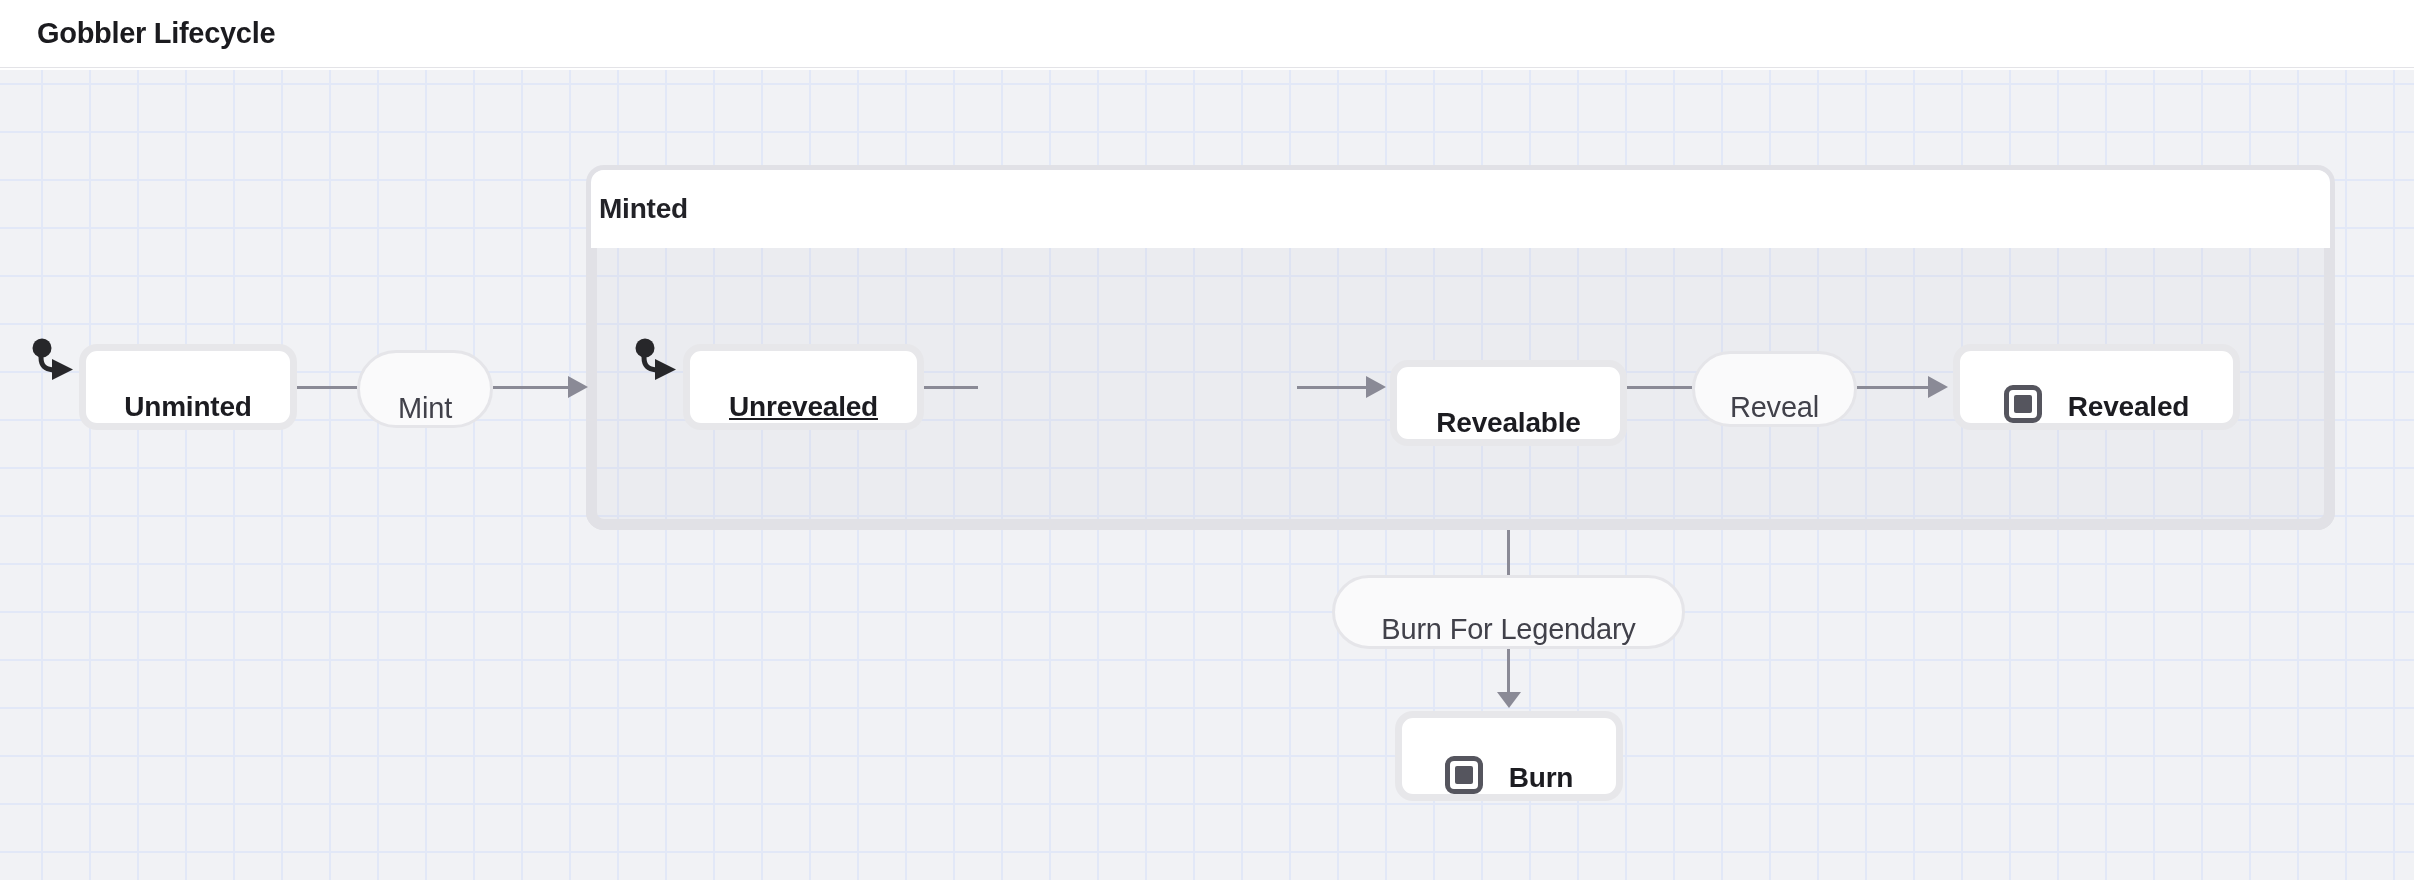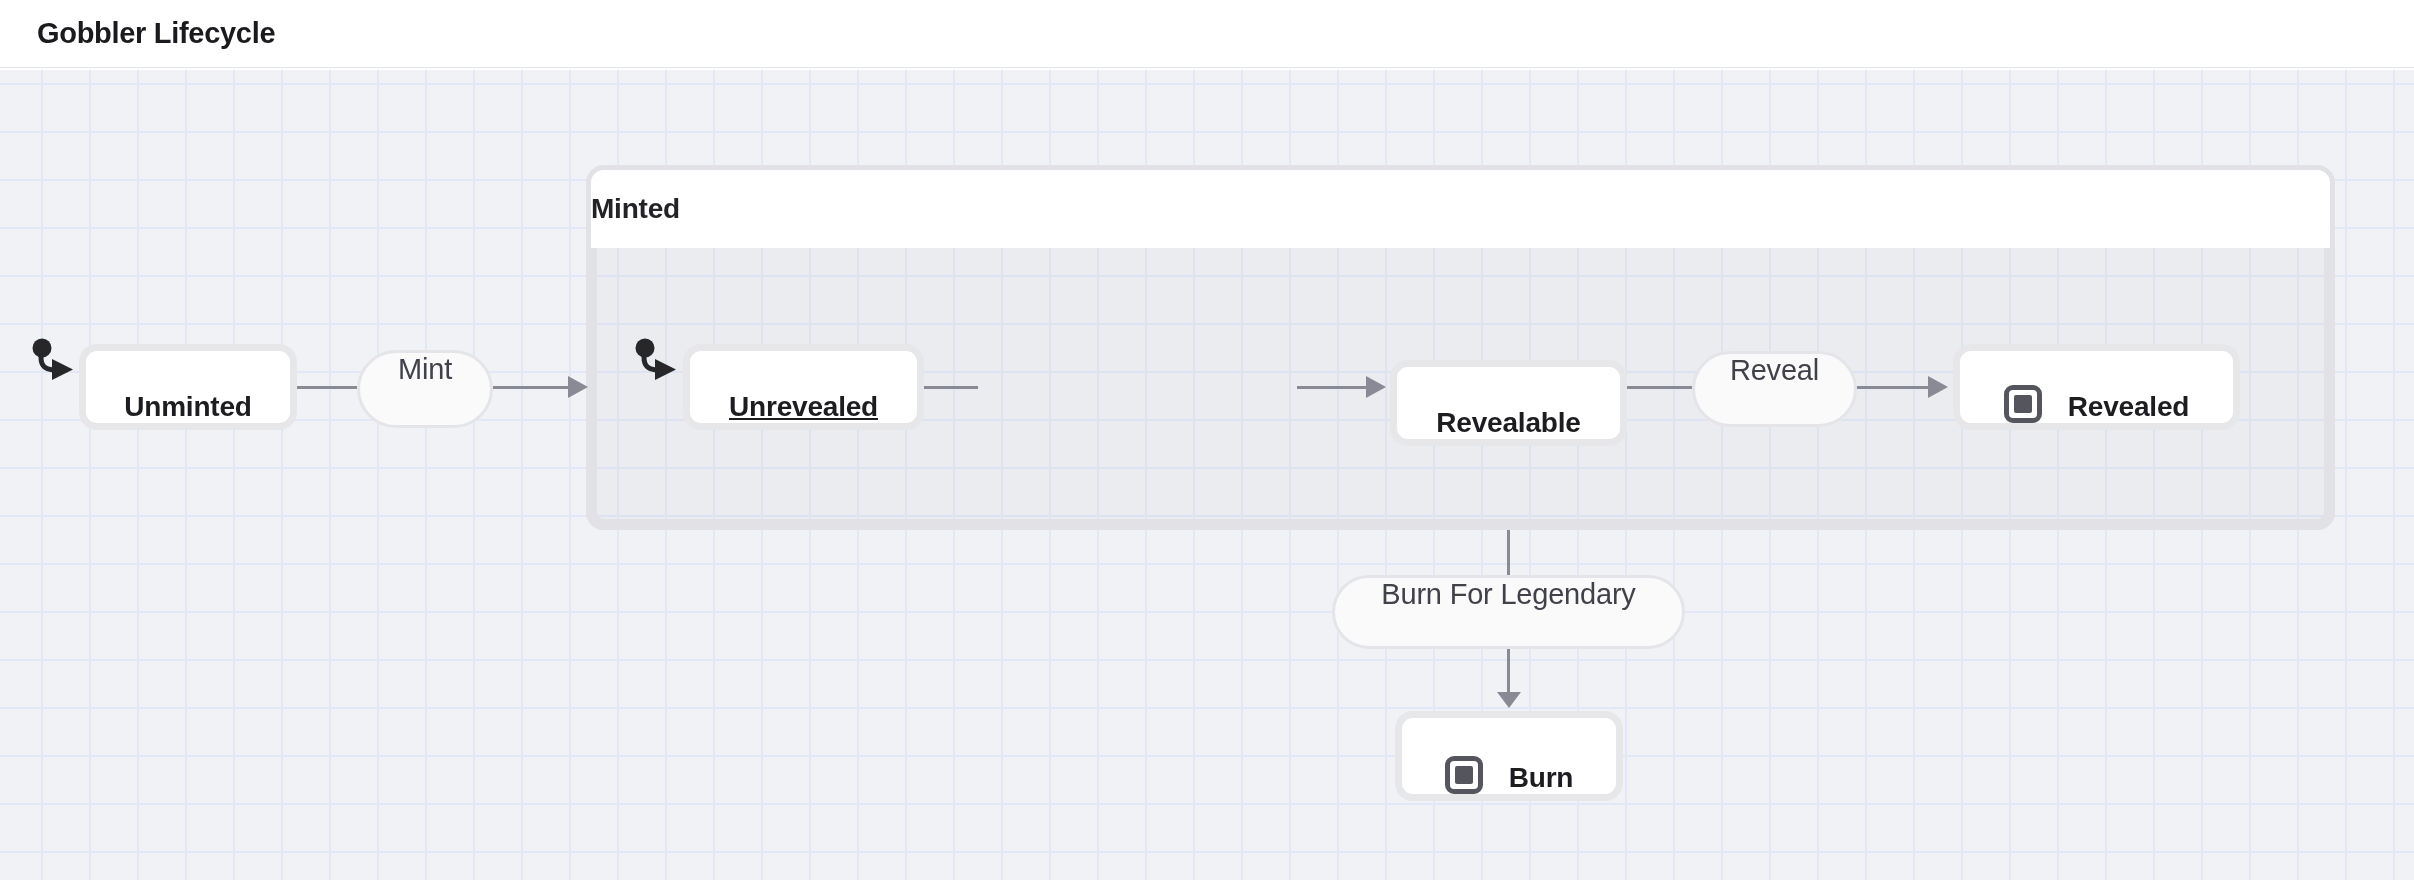--- a/index.html
+++ b/index.html
@@ -39,34 +39,34 @@
     width:38px; height:38px; border:5px solid #55555e; border-radius:9px;
     display:flex; align-items:center; justify-content:center; flex:0 0 auto;
   }
   .state .final-icon .inner { width:18px; height:18px; background:#55555e; border-radius:2px; }
   .state.with-icon { gap:26px; }
 
   
   .pill {
     position:absolute; background:#fafafb;
     border:3px solid #e5e5e9; border-radius:999px;
-    display:flex; align-items:flex-start; justify-content:center;
+    display:flex; align-items:flex-end; justify-content:center;
     font-size:29px; font-weight:400; color:#41414a; letter-spacing:-0.2px;
     z-index:3;
   }
 
   
   .compound { position:absolute; left:586px; top:95px; width:1749px; height:365px; z-index:1; }
   .compound .frame {
     position:absolute; inset:0; border:5px solid #e1e1e6; border-radius:18px;
   }
   .compound .chead {
     position:absolute; left:5px; top:5px; right:5px; height:78px;
     background:#ffffff; border-radius:13px 13px 0 0;
-    display:flex; align-items:center; padding-left:0;
+    display:flex; align-items:center; padding-left:8px;
     font-size:28px; font-weight:600; color:#222227; letter-spacing:-0.2px;
   }
   .compound .cbody {
     position:absolute; left:0; right:0; top:83px; bottom:0;
     border:11px solid #e1e1e6; border-top:none;
     border-radius:0 0 18px 18px;
     background:rgba(205,207,216,0.16);
   }
 
   

